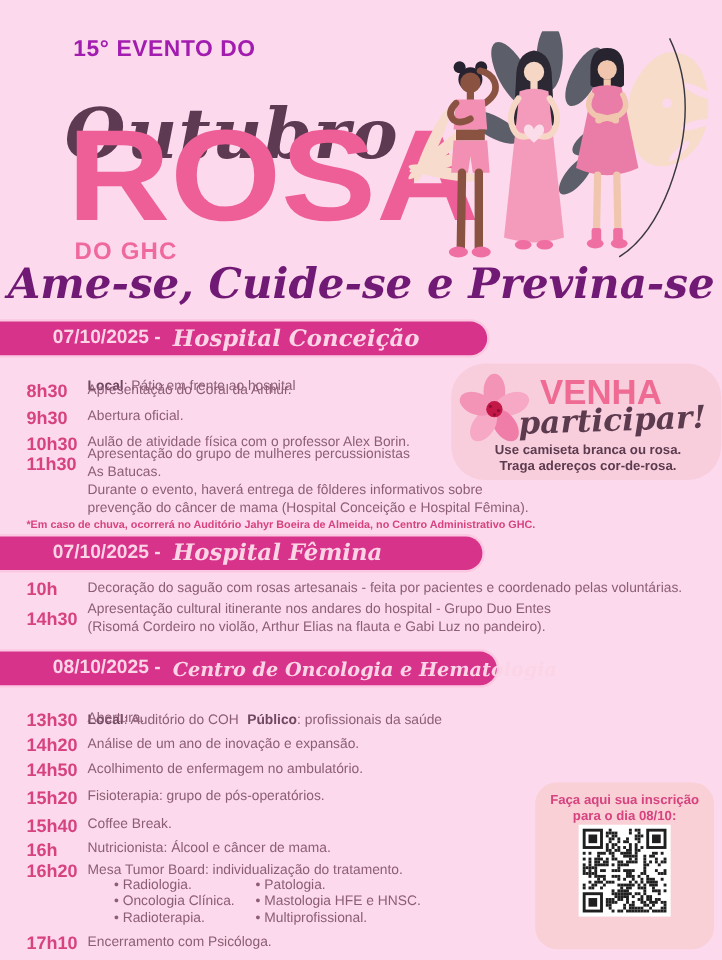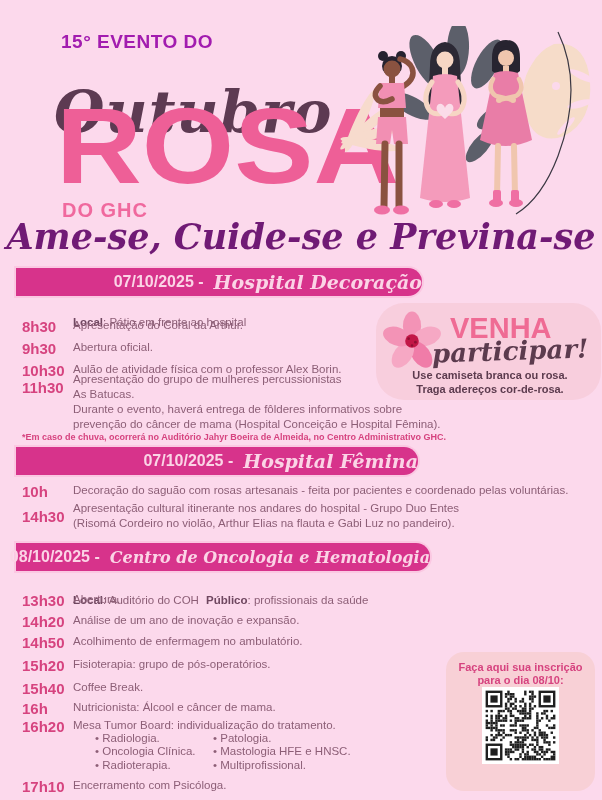--- a/index.html
+++ b/index.html
@@ -9,23 +9,23 @@
   
   .kicker{left:61px;top:31px;font-size:19px;font-weight:bold;color:#a21caf;letter-spacing:.5px;}
   .title-script{left:54px;top:40px;font-family:"DejaVu Serif",serif;font-style:italic;font-weight:bold;
                 font-size:58px;color:#5d3a52;letter-spacing:1px;margin-top:38px;}
   .title-main{left:56px;top:92px;font-size:108px;line-height:1;font-weight:bold;color:#ee5f97;
               transform:scaleX(1.1);transform-origin:left top;letter-spacing:0;}
   .subtitle{left:62px;top:199px;font-size:20px;font-weight:bold;color:#f0699e;letter-spacing:1px;}
   .tagline{left:0;top:216px;width:602px;text-align:center;font-family:"DejaVu Serif",serif;
            font-style:italic;font-weight:bold;font-size:35px;color:#701a75;}
   
-  .bar{left:16px;height:28px;background:#d7338b;border-radius:0 16px 16px 0;color:#fbd4e6;
+  .bar{left:0;height:28px;background:#d7338b;border-radius:0 16px 16px 0;color:#fbd4e6;
        display:flex;align-items:center;padding-left:44px;box-sizing:border-box;white-space:nowrap;
-       box-shadow:0 0 0 2px rgba(249,186,218,.55);justify-content:flex-end;}
+       box-shadow:0 0 0 2px rgba(249,186,218,.55);}
   .bar .date{font-weight:bold;font-size:16px;}
   .bar .place{font-family:"DejaVu Serif",serif;font-style:italic;font-weight:bold;font-size:19px;margin-left:10px;}
   .bar .place.small{font-size:16px;}
   
   .time{position:absolute;left:22px;font-weight:bold;font-size:15px;color:#d6437f;}
   .desc{position:absolute;left:73px;font-size:11.5px;color:#8c5e76;line-height:14.5px;white-space:pre-line;}
   .lbl{font-weight:bold;color:#6f4760;}
   .footnote{left:22px;font-size:9px;font-weight:bold;color:#d6437f;}
   
   .venha{left:376px;top:303px;width:225px;height:97px;background:#f8cedd;border-radius:28px;}
@@ -122,21 +122,21 @@
       <rect x="181" y="164" width="8" height="12" rx="2" fill="#ef6fa3"></rect>
       <ellipse cx="166" cy="177" rx="7" ry="4" fill="#ef6fa3"></ellipse>
       <ellipse cx="186" cy="177" rx="7" ry="4" fill="#ef6fa3"></ellipse>
     </g>
   </svg>
 
   <div class="abs tagline">Ame-se, Cuide-se e Previna-se</div>
 
   <div class="abs bar" style="top:268px;width:406px">
     <span class="date">07/10/2025 -</span>
-    <span class="place">Hospital Decoração</span>
+    <span class="place">Hospital Conceição</span>
   </div>
 
   <div class="abs desc" style="top:300px">
     <span class="lbl">Local</span><span>: Pátio em frente ao hospital</span>
   </div>
 
   <div>
     <span class="abs time" style="top:318px">8h30</span>
     <span class="abs desc" style="top:318px">Apresentação do Coral da Arthur.</span>
   </div>

